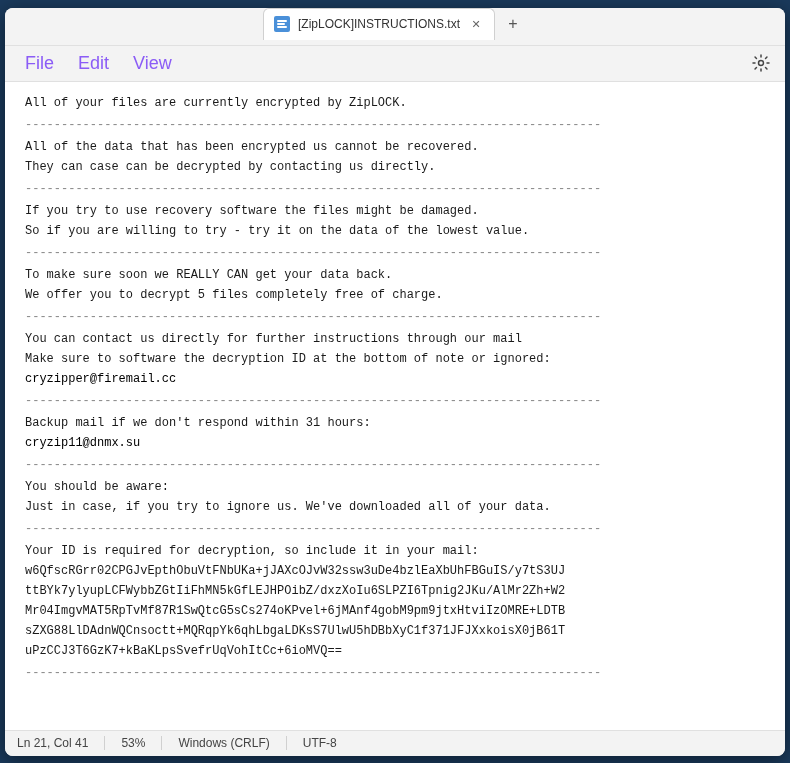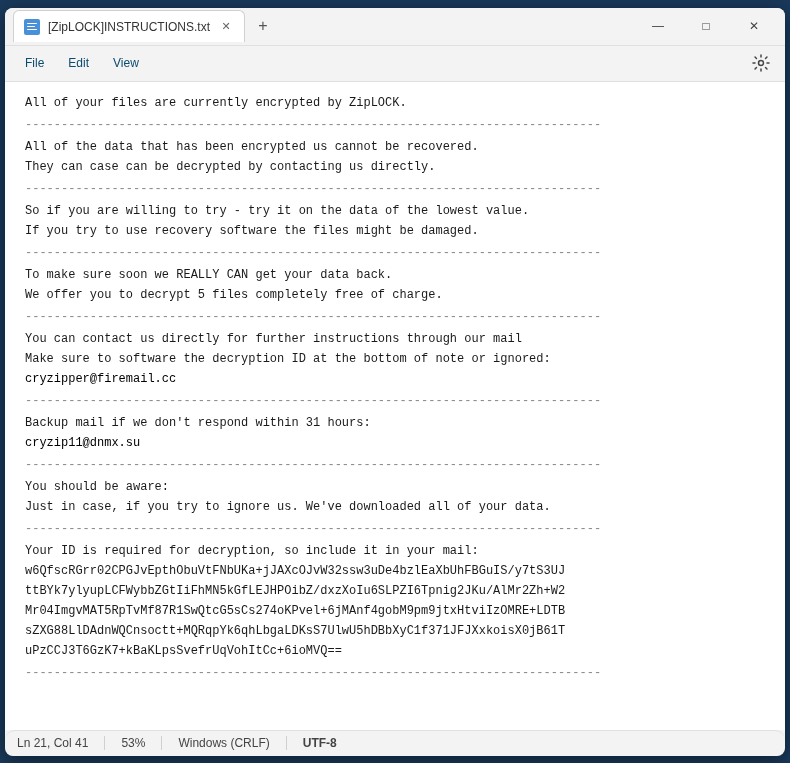--- a/index.html
+++ b/index.html
@@ -27,20 +27,21 @@
 
     
     .title-bar {
       background: #f3f3f3;
       height: 38px;
       display: flex;
       align-items: center;
       padding: 0 8px;
       border-bottom: 1px solid #e0e0e0;
       user-select: none;
+      flex-direction: column;
     }
 
     .title-bar-left {
       display: flex;
       align-items: center;
       gap: 4px;
       flex: 1;
     }
 
     .tab {
@@ -142,22 +143,22 @@
 
     .menu-items {
       display: flex;
       align-items: center;
       gap: 0;
       flex: 1;
     }
 
     .menu-item {
       padding: 4px 12px;
-      font-size: 12px;
-      color: #0c4a6e;
+      font-size: 18px;
+      color: #8b5cf6;
       cursor: pointer;
       border-radius: 4px;
     }
 
     .settings-btn {
       width: 32px;
       height: 32px;
       display: flex;
       align-items: center;
       justify-content: center;
@@ -196,35 +197,33 @@
     .status-bar {
       height: 26px;
       background: #f3f3f3;
       border-top: 1px solid #e0e0e0;
       display: flex;
       align-items: center;
       padding: 0 12px;
       font-size: 12px;
       color: #444;
       gap: 0;
-      border-radius: 10px;
     }
 
     .status-item {
       padding: 0 16px;
       border-right: 1px solid #d0d0d0;
     }
 
     .status-item:first-child {
       padding-left: 0;
     }
 
     .status-item:last-child {
       border-right: none;
-      font-weight: bold;
     }
   </style>
 </head>
 <body>
 
 <div class="window">
 
   <div class="title-bar">
     <div class="title-bar-left">
       <div class="tab">
@@ -260,22 +259,22 @@
       </svg>
     </div>
   </div>
 
   <div class="content">
     <div class="content-block">All of your files are currently encrypted by ZipLOCK.</div>
     <div class="divider">--------------------------------------------------------------------------------</div>
     <div class="content-block">All of the data that has been encrypted us cannot be recovered.</div>
     <div class="content-block">They can case can be decrypted by contacting us directly.</div>
     <div class="divider">--------------------------------------------------------------------------------</div>
+    <div class="content-block">If you try to use recovery software the files might be damaged.</div>
     <div class="content-block">So if you are willing to try - try it on the data of the lowest value.</div>
-    <div class="content-block">If you try to use recovery software the files might be damaged.</div>
     <div class="divider">--------------------------------------------------------------------------------</div>
     <div class="content-block">To make sure soon we REALLY CAN get your data back.</div>
     <div class="content-block">We offer you to decrypt 5 files completely free of charge.</div>
     <div class="divider">--------------------------------------------------------------------------------</div>
     <div class="content-block">You can contact us directly for further instructions through our mail</div>
     <div class="content-block">Make sure to software the decryption ID at the bottom of note or ignored:</div>
     <div class="content-block email-link">cryzipper@firemail.cc</div>
     <div class="divider">--------------------------------------------------------------------------------</div>
     <div class="content-block">Backup mail if we don't respond within 31 hours:</div>
     <div class="content-block email-link">cryzip11@dnmx.su</div>

